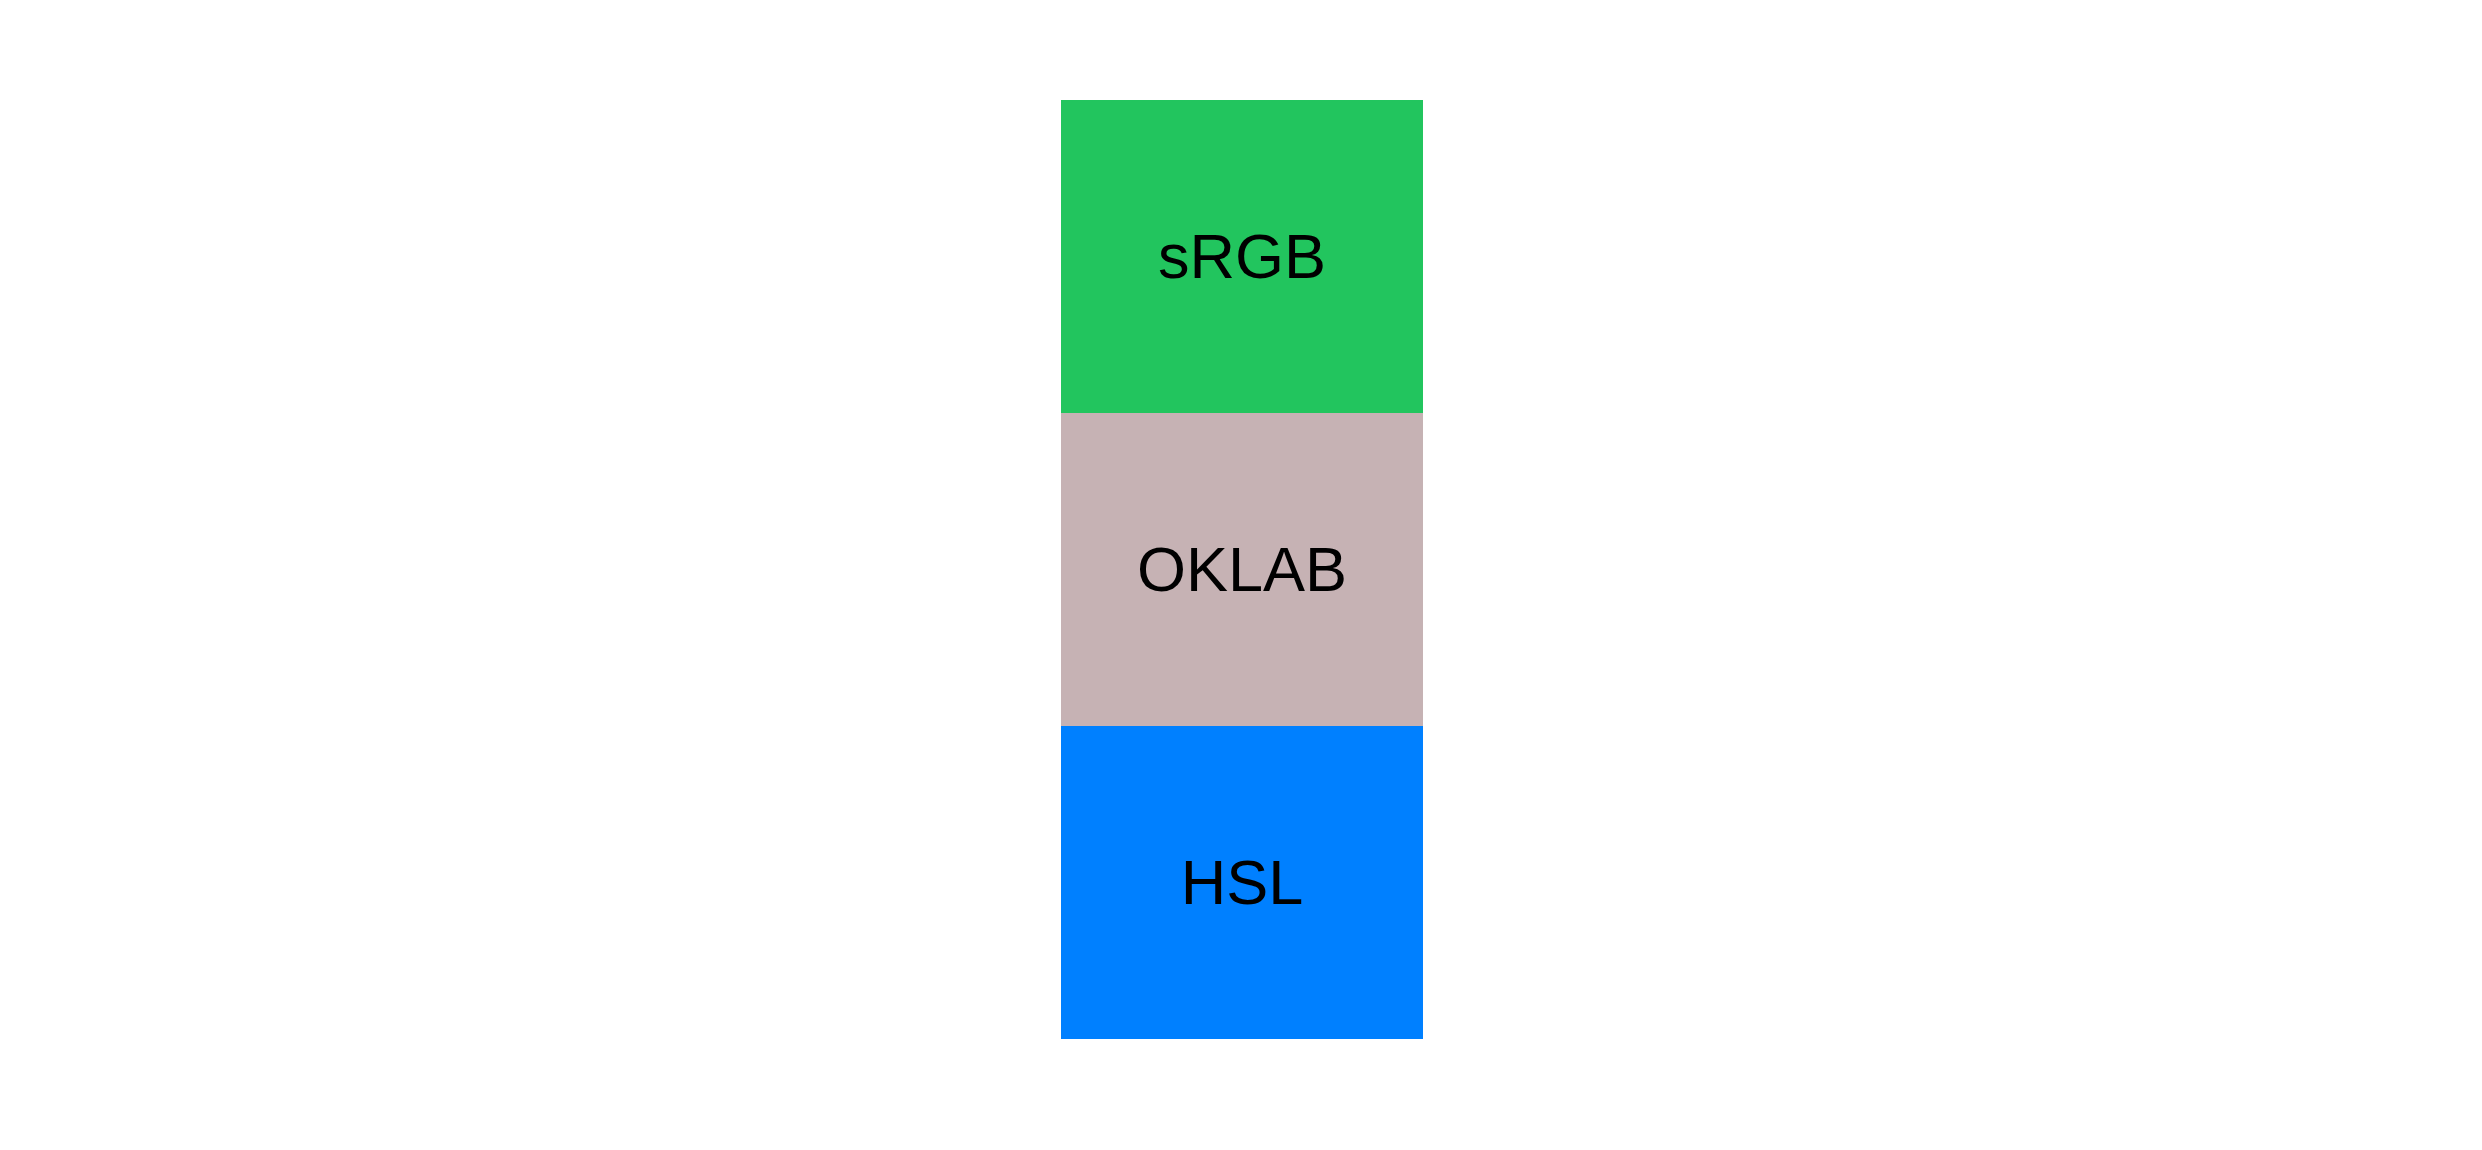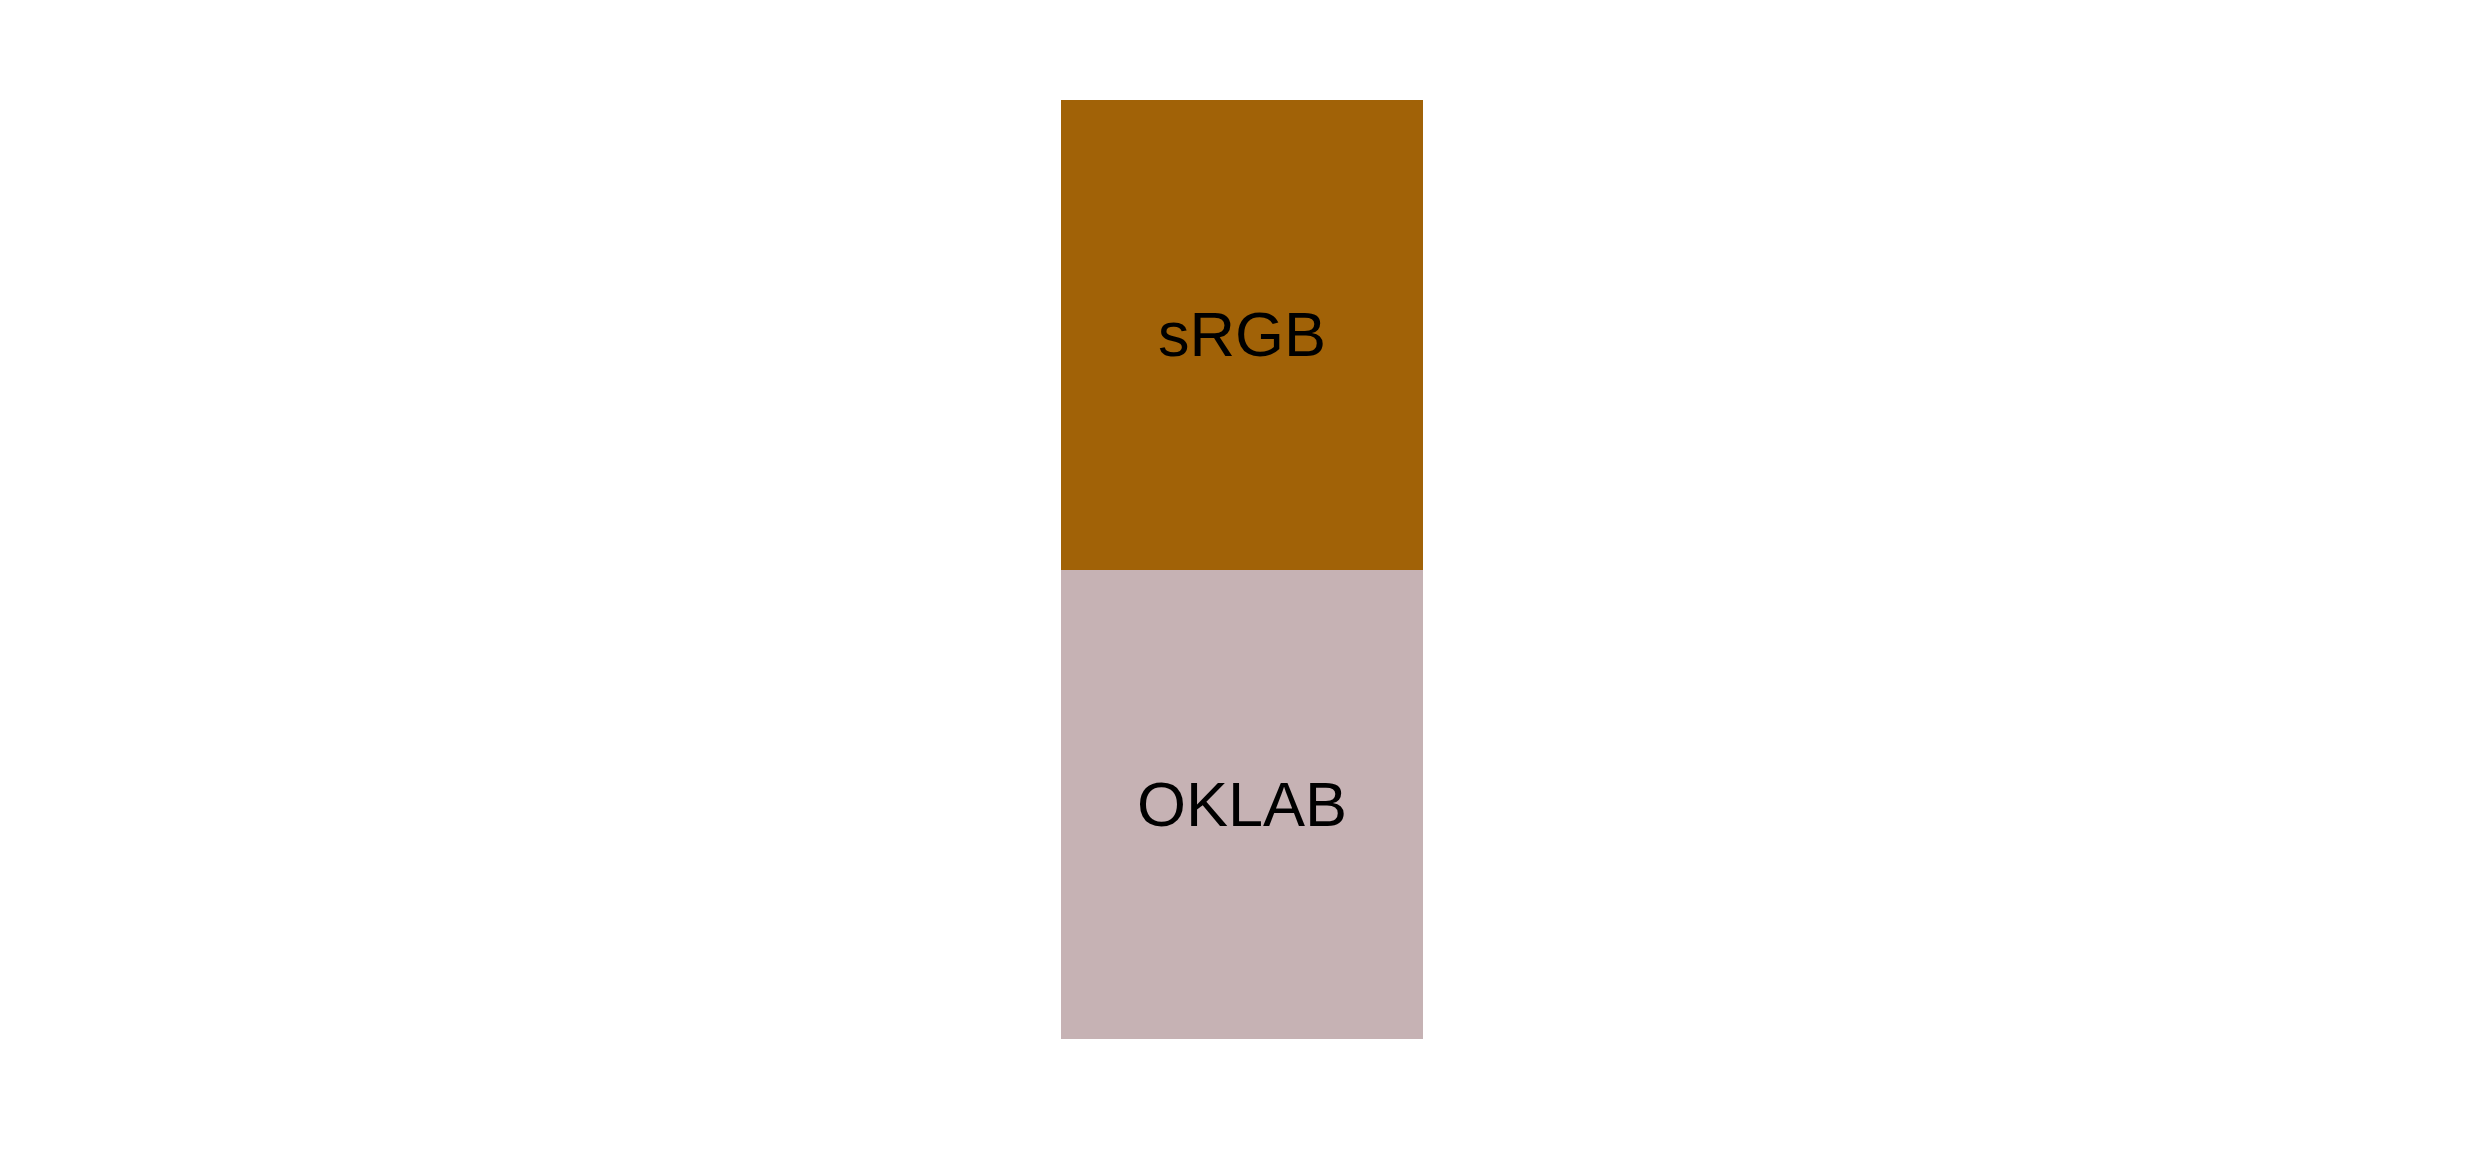--- a/index.html
+++ b/index.html
@@ -46,23 +46,26 @@
     -webkit-font-smoothing: antialiased;
   }
 
   
 </style>
 </head>
 <body style="background-color: rgb(255, 255, 255); width: 2482px; height: 1150px;">
 
 <div id="swatch-stack" style="left: 1061px; top: 100px; width: 362px; height: 939px;">
 
-  <div class="swatch-band" style="background-color: #a16207;">
+  <div class="swatch-band" style="background-color: #22c55e;">
     <span class="swatch-label" style="color: rgb(0, 0, 0);">sRGB</span>
   </div>
 
   <div class="swatch-band" style="background-color: rgb(198, 178, 180);">
     <span class="swatch-label" style="color: rgb(0, 0, 0);">OKLAB</span>
   </div>
 
+  <div class="swatch-band" style="background-color: rgb(0, 128, 255);">
+    <span class="swatch-label" style="color: rgb(0, 0, 0);">HSL</span>
+  </div>
 
 
 </div>
 
 </body></html>

